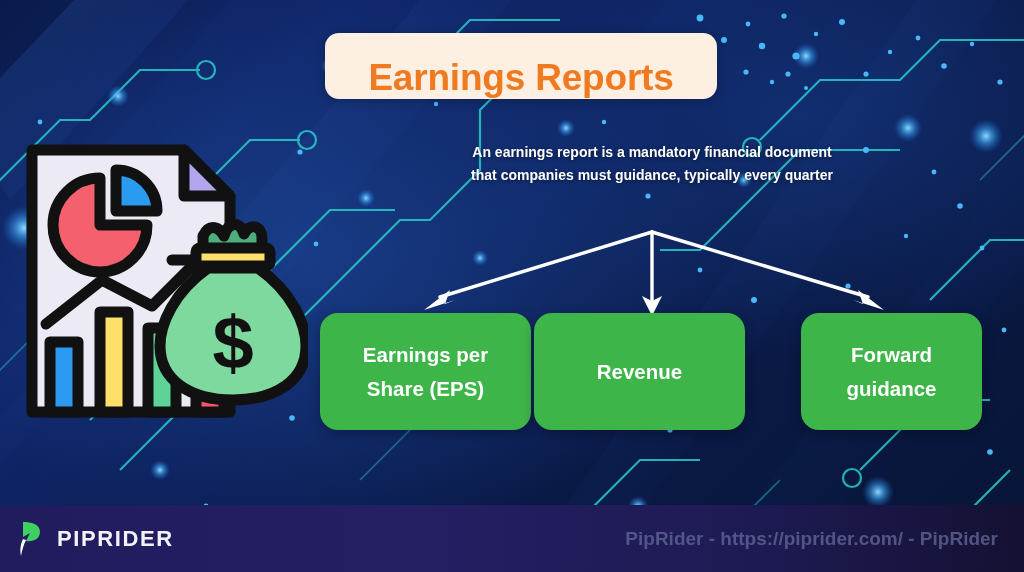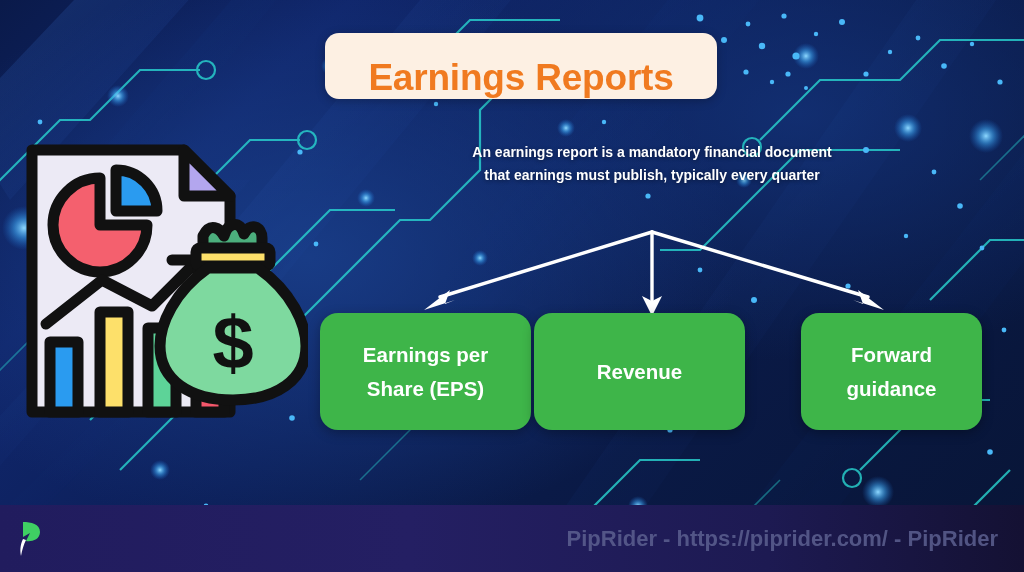--- a/index.html
+++ b/index.html
@@ -141,21 +141,21 @@
     font-size: 22px;
     font-weight: bold;
     letter-spacing: 1.6px;
   }
   #footer-watermark {
     position: absolute;
     right: 26px;
     top: 50%;
     transform: translateY(-50%);
     color: #5c6090;
-    font-size: 22px;
+    font-size: 19px;
     font-weight: bold;
     opacity: 0.85;
     white-space: nowrap;
   }
 </style>
 </head>
 <body>
 
 <div id="stage">
 
@@ -281,21 +281,21 @@
         <circle cx="822" cy="420" r="2.2"></circle>
     </g>
   </svg>
 
   <div id="title-badge">
     <div id="title-text">Earnings Reports</div>
   </div>
 
   <div id="subtitle">
     <div>An earnings report is a mandatory financial document</div>
-    <div>that earnings must publish, typically every quarter</div>
+    <div>that companies must guidance, typically every quarter</div>
   </div>
 
   <svg id="arrows" viewBox="0 0 1024 572">
     <g stroke="#ffffff" stroke-width="3.4" fill="none" stroke-linecap="round">
       <line x1="652" y1="232" x2="440" y2="297"></line>
       <line x1="652" y1="232" x2="652" y2="300"></line>
       <line x1="652" y1="232" x2="868" y2="297"></line>
     </g>
     <g fill="#ffffff">
       <polygon points="424,310 450,290 445,304 455,300"></polygon>
@@ -345,17 +345,18 @@
       <text x="209" y="226" font-family="'Liberation Sans', sans-serif" font-size="74" font-weight="bold" fill="#111111" text-anchor="middle">$</text>
     </g>
   </svg>
 
   <div id="footer-bar">
     <div id="footer-brand">
       <svg id="footer-logo-mark" viewBox="0 0 34 38">
         <path d="M 9 2 C 17 2 26 4 26 12 C 26 20 17 22 12 21 L 16 13 L 9 17 Z" fill="#3fcf63"></path>
         <path d="M 12 20 C 10 24 8 30 7 36 C 6 31 6 25 9 19 Z" fill="#ffffff"></path>
       </svg>
+      <span id="footer-brand-name">PIPRIDER</span>
     </div>
     <div id="footer-watermark">PipRider - https://piprider.com/ - PipRider</div>
   </div>
 
 </div>
 
 </body></html>

